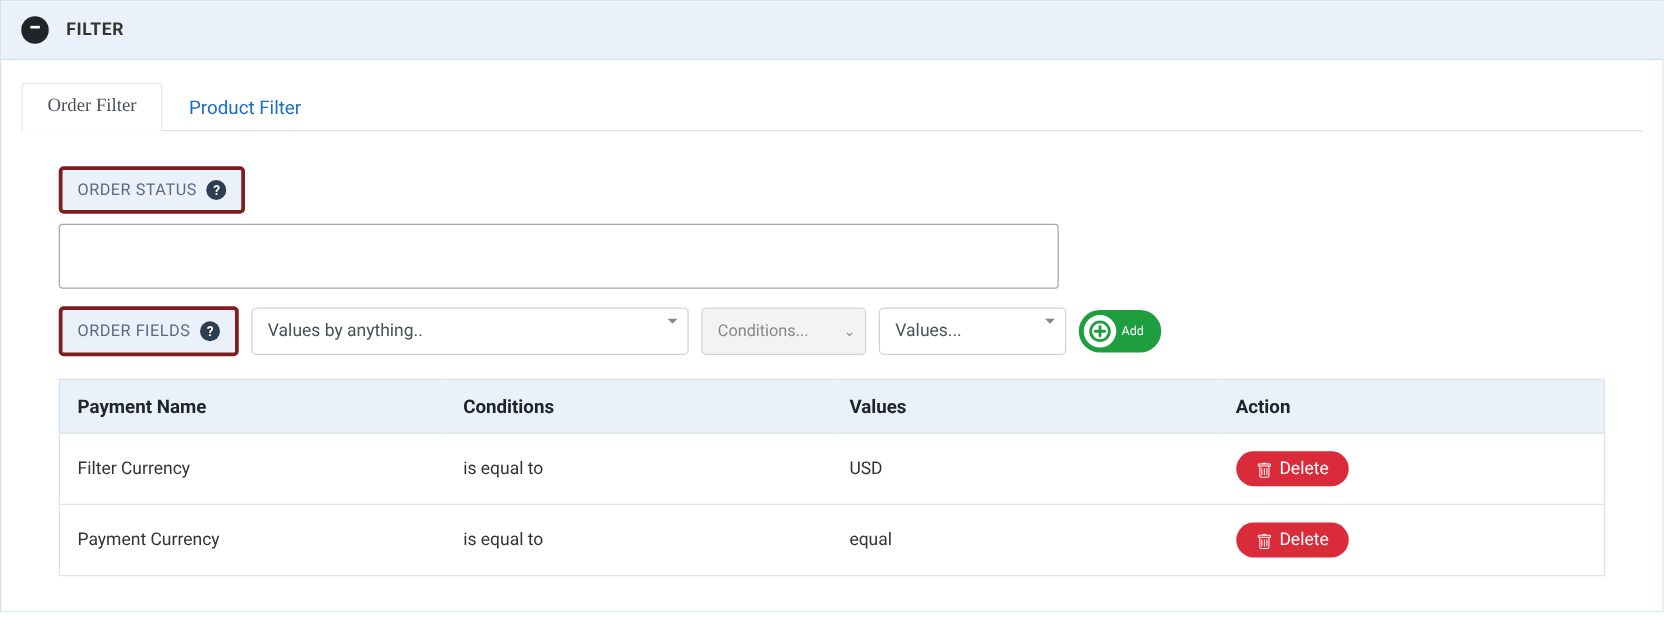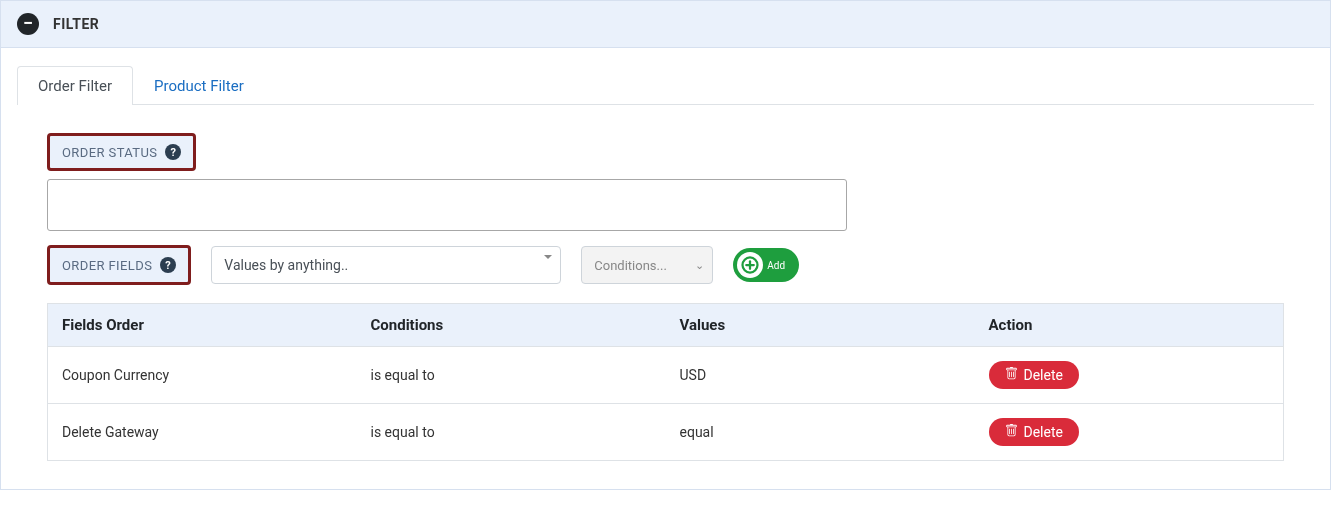--- a/index.html
+++ b/index.html
@@ -66,20 +66,21 @@
       border: 1px solid transparent;
       border-bottom: none;
       margin-bottom: -1px;
       border-top-left-radius: 4px;
       border-top-right-radius: 4px;
     }
     .tab.active {
       color: #495057;
       background: #fff;
       border-color: #dee2e6 #dee2e6 #fff;
+      font-family: Liberation Serif, serif;
     }
     .content-inner {
       padding: 0 30px;
     }
     .label-chip {
       display: inline-flex;
       align-items: center;
       gap: 8px;
       background: #eaf1fb;
       border: 3px solid #7f1d1d;
@@ -108,21 +109,21 @@
       max-width: 100%;
       height: 52px;
       border: 1px solid #a7a7a7;
       border-radius: 3px;
       padding: 8px 12px;
       font-size: 14px;
     }
     .filter-row {
       display: flex;
       align-items: center;
-      gap: 20px;
+      gap: 10px;
       margin-top: 14px;
     }
     .label-chip.inline {
       padding: 9px 12px;
     }
     .dropdown {
       position: relative;
       border: 1px solid #ced4da;
       border-radius: 4px;
       background: #fff;
@@ -205,21 +206,21 @@
       color: #212529;
     }
     .filter-table tbody td {
       padding: 14px 14px;
       border-top: 1px solid #dee2e6;
       font-size: 14px;
       color: #333;
     }
     .delete-btn {
       display: inline-flex;
-      align-items: flex-start;
+      align-items: flex-end;
       gap: 6px;
       background: #d92b3a;
       color: #fff;
       border: none;
       border-radius: 16px;
       padding: 6px 16px;
       font-size: 14px;
       cursor: pointer;
       font-family: inherit;
     }
@@ -265,58 +266,62 @@
           <span class="help-icon">?</span>
         </div>
         <div class="dropdown filter-field">
           <span>Values by anything..</span>
           <span class="caret"></span>
         </div>
         <div class="dropdown conditions">
           <span>Conditions...</span>
           <span class="chevron">⌄</span>
         </div>
+        <div class="dropdown values">
+          <span>Values...</span>
+          <span class="caret"></span>
+        </div>
         <button class="add-btn">
           <span class="plus-circle">
             <svg viewBox="0 0 24 24" fill="none" stroke="#1e9e3e" stroke-width="3" stroke-linecap="round">
               <circle cx="12" cy="12" r="10" fill="none"></circle>
               <line x1="12" y1="7" x2="12" y2="17"></line>
               <line x1="7" y1="12" x2="17" y2="12"></line>
             </svg>
           </span>
           <span>Add</span>
         </button>
       </div>
 
       <table class="filter-table">
         <thead>
           <tr>
-            <th class="col-fields">Fields Order</th>
+            <th class="col-fields">Payment Name</th>
             <th class="col-cond">Conditions</th>
             <th class="col-values">Values</th>
             <th class="col-action">Action</th>
           </tr>
         </thead>
         <tbody>
           <tr>
-            <td>Coupon Currency</td>
+            <td>Filter Currency</td>
             <td>is equal to</td>
             <td>USD</td>
             <td>
               <button class="delete-btn">
                 <svg viewBox="0 0 16 16" fill="currentColor">
                   <path d="M5.5 5.5A.5.5 0 0 1 6 6v6a.5.5 0 0 1-1 0V6a.5.5 0 0 1 .5-.5zm2.5 0a.5.5 0 0 1 .5.5v6a.5.5 0 0 1-1 0V6a.5.5 0 0 1 .5-.5zm3 .5a.5.5 0 0 0-1 0v6a.5.5 0 0 0 1 0V6z"></path>
                   <path fill-rule="evenodd" d="M14.5 3a1 1 0 0 1-1 1H13v9a2 2 0 0 1-2 2H5a2 2 0 0 1-2-2V4h-.5a1 1 0 0 1-1-1V2a1 1 0 0 1 1-1H6a1 1 0 0 1 1-1h2a1 1 0 0 1 1 1h3.5a1 1 0 0 1 1 1v1zM4.118 4 4 4.059V13a1 1 0 0 0 1 1h6a1 1 0 0 0 1-1V4.059L11.882 4H4.118zM2.5 3V2h11v1h-11z"></path>
                 </svg>
                 <span>Delete</span>
               </button>
             </td>
           </tr>
           <tr>
-            <td>Delete Gateway</td>
+            <td>Payment Currency</td>
             <td>is equal to</td>
             <td>equal</td>
             <td>
               <button class="delete-btn">
                 <svg viewBox="0 0 16 16" fill="currentColor">
                   <path d="M5.5 5.5A.5.5 0 0 1 6 6v6a.5.5 0 0 1-1 0V6a.5.5 0 0 1 .5-.5zm2.5 0a.5.5 0 0 1 .5.5v6a.5.5 0 0 1-1 0V6a.5.5 0 0 1 .5-.5zm3 .5a.5.5 0 0 0-1 0v6a.5.5 0 0 0 1 0V6z"></path>
                   <path fill-rule="evenodd" d="M14.5 3a1 1 0 0 1-1 1H13v9a2 2 0 0 1-2 2H5a2 2 0 0 1-2-2V4h-.5a1 1 0 0 1-1-1V2a1 1 0 0 1 1-1H6a1 1 0 0 1 1-1h2a1 1 0 0 1 1 1h3.5a1 1 0 0 1 1 1v1zM4.118 4 4 4.059V13a1 1 0 0 0 1 1h6a1 1 0 0 0 1-1V4.059L11.882 4H4.118zM2.5 3V2h11v1h-11z"></path>
                 </svg>
                 <span>Delete</span>
               </button>

